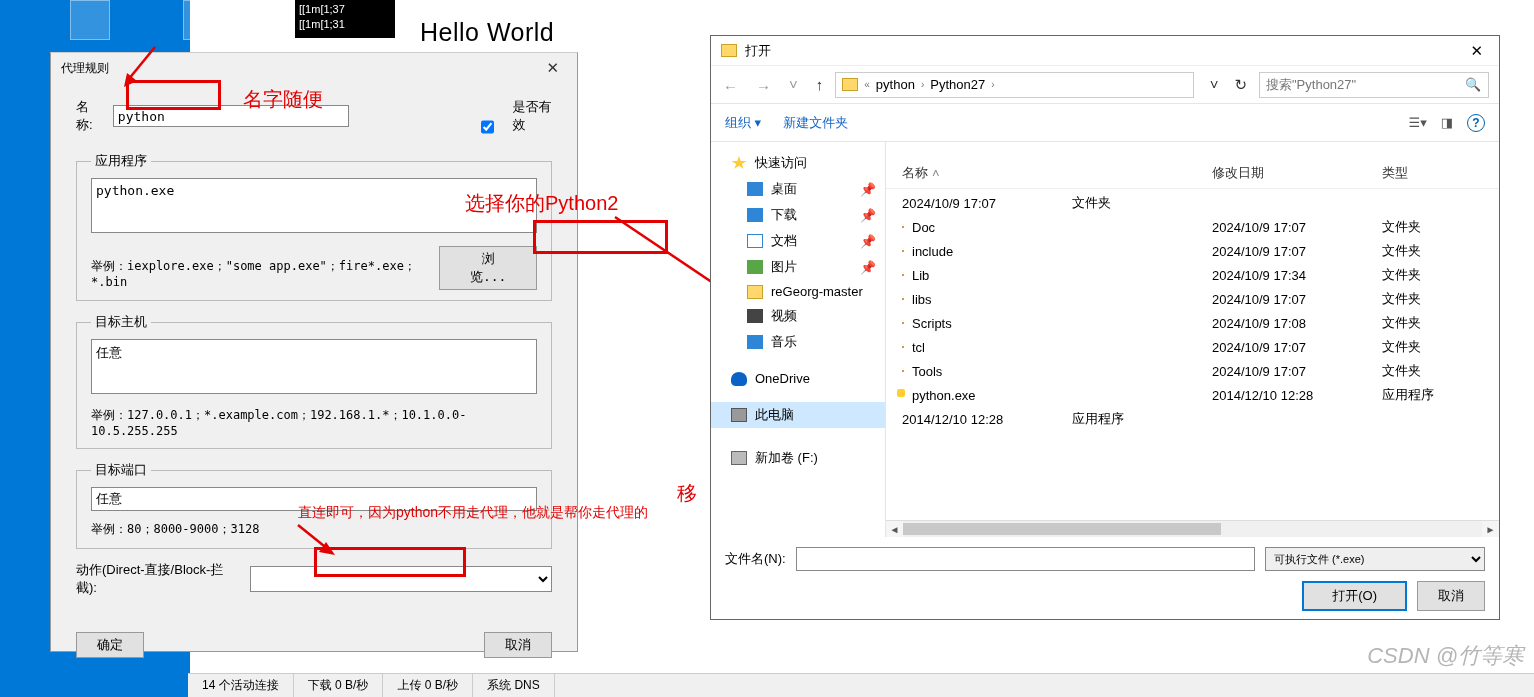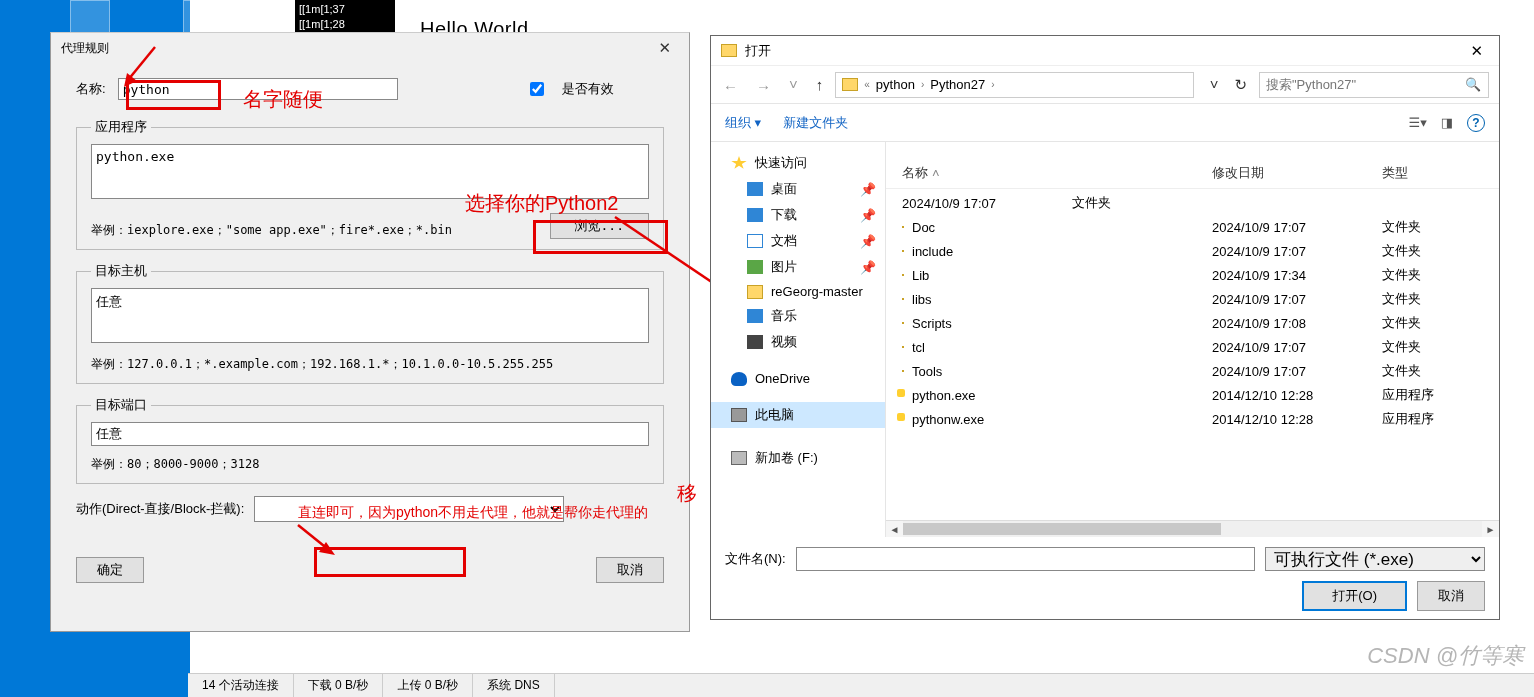--- a/index.html
+++ b/index.html
@@ -6,31 +6,31 @@
 body { background: #fff; width: 1534px; height: 697px; overflow: hidden; position: relative; font-size: 13px; }
 
 
 .desktop { position: absolute; left: 0; top: 0; width: 190px; height: 697px; background: #0078d7; }
 .desk-icon { position: absolute; text-align: center; color: #fff; font-size: 11px; width: 70px; }
 .desk-icon .iconbox { width: 40px; height: 40px; margin: 0 auto 3px; background: #fff3; border: 1px solid #fff6; }
 
 
 .term { position: absolute; left: 295px; top: 0; width: 100px; height: 38px; background: #000; color: #fff; font-family: monospace; font-size: 11px; padding: 2px 4px; line-height: 14px; white-space: pre; }
 
-.hello { position: absolute; left: 420px; top: 18px; font-size: 20px; letter-spacing: 0.5px; }
-
-
-.dlg-left { position: absolute; left: 50px; top: 32px; width: 640px; height: 600px; background: #f0f0f0; border: 1px solid #999; border-top: 1px solid #ccc; }
+.hello { position: absolute; left: 420px; top: 18px; font-size: 25px; letter-spacing: 0.5px; }
+
+
+.dlg-left { position: absolute; left: 50px; top: 52px; width: 528px; height: 600px; background: #f0f0f0; border: 1px solid #999; border-top: 1px solid #ccc; }
 .dlg-title { height: 30px; display: flex; align-items: center; justify-content: space-between; padding: 0 10px; font-size: 12px; }
 .dlg-title .close { font-size: 15px; color: #333; padding: 0 8px; }
 .dlg-body { padding: 15px 25px; }
 .row-name { display: flex; align-items: center; gap: 12px; margin-bottom: 18px; }
 .row-name label { font-size: 13px; }
 .row-name input { width: 280px; height: 22px; border: 1px solid #888; font-family: monospace; padding: 0 4px; font-size: 13px; }
-.chk-valid { display: inline-flex; align-items: center; gap: 18px; font-size: 13px; margin-left: 120px; }
+.chk-valid { display: inline-flex; align-items: flex-end; gap: 18px; font-size: 13px; margin-left: 120px; }
 .chk-valid input { width: 14px; height: 14px; }
 fieldset { border: 1px solid #bbb; margin-bottom: 12px; padding: 8px 14px 10px; }
 fieldset legend { font-size: 13px; padding: 0 4px; }
 .txtbox { width: 100%; height: 55px; border: 1px solid #888; background: #fff; font-family: monospace; font-size: 13px; padding: 4px; resize: none; }
 .example { font-family: monospace; font-size: 12px; margin-top: 10px; color: #000; }
 .browse-row { display: flex; align-items: center; justify-content: space-between; margin-top: 10px; }
 .btn { background: #e1e1e1; border: 1px solid #999; padding: 3px 20px; font-size: 13px; font-family: inherit; cursor: pointer; }
 .btn-browse { font-family: monospace; padding: 3px 24px; }
 .row-action { display: flex; align-items: center; gap: 10px; margin-top: 10px; font-family: monospace; font-size: 13px; }
 .row-action select { width: 310px; height: 24px; border: 1px solid #888; font-family: monospace; font-size: 13px; padding: 12px 4px; background: #fff; font-style: italic; }
@@ -88,21 +88,21 @@
 .frow .c1 { width: 310px; display: flex; align-items: center; gap: 8px; }
 .frow .c2 { width: 170px; }
 .frow .c3 { width: 80px; }
 .scroll-h { height: 17px; border-top: 1px solid #ddd; display: flex; align-items: center; background: #f5f5f5; }
 .scroll-h .arr { width: 17px; text-align: center; color: #555; font-size: 10px; }
 .scroll-h .track { flex: 1; height: 100%; background: #f0f0f0; position: relative; }
 .scroll-h .thumb { position: absolute; left: 0; top: 2px; height: 12px; width: 55%; background: #c8c8c8; }
 .filename-row { display: flex; align-items: center; padding: 10px 14px; gap: 10px; }
 .filename-row label { font-size: 13px; }
 .filename-row input { flex: 1; height: 24px; border: 1px solid #888; padding: 0 4px; }
-.filename-row select { width: 220px; height: 24px; border: 1px solid #888; font-size: 17px; padding: 0 4px; }
+.filename-row select { width: 220px; height: 24px; border: 1px solid #888; font-size: 11px; padding: 0 4px; }
 .open-buttons { display: flex; justify-content: flex-end; gap: 10px; padding: 0 14px 14px; }
 .btn-primary { border: 2px solid #0078d7; padding: 4px 28px; }
 
 
 .statusbar { position: absolute; left: 188px; bottom: 0; right: 0; height: 24px; background: #f0f0f0; border-top: 1px solid #ccc; display: flex; align-items: center; font-size: 12px; }
 .statusbar .cell { padding: 0 14px; border-right: 1px solid #ccc; height: 100%; display: flex; align-items: center; }
 .watermark { position: absolute; right: 10px; bottom: 26px; color: rgba(120,120,120,0.55); font-size: 22px; font-style: italic; font-weight: 300; }
 </style>
 </head>
 <body>
@@ -110,21 +110,21 @@
 <div class="desktop">
   <div class="desk-icon" style="left:55px; top:0">
       <div class="iconbox"></div>
     </div>
   <div class="desk-icon" style="left:168px; top:0">
       <div class="iconbox"></div>
     </div>
 </div>
 
 <div class="term"><span>[[1m[1;37</span>
-<span>[[1m[1;28</span></div>
+<span>[[1m[1;31</span></div>
 
 <div class="hello">Hello World</div>
 
 <div class="dlg-left">
   <div class="dlg-title">
     <span>代理规则</span>
     <span class="close">✕</span>
   </div>
   <div class="dlg-body">
     <div class="row-name">
@@ -255,26 +255,26 @@
       <div class="tree-item" style="padding-left:36px">
           <span class="ic ic-pic"></span>
           <span>图片</span>
           <span class="pin">📌</span>
         </div>
       <div class="tree-item" style="padding-left:36px">
           <span class="ic ic-fold"></span>
           <span>reGeorg-master</span>
         </div>
       <div class="tree-item" style="padding-left:36px">
+          <span class="ic ic-vid"></span>
+          <span>视频</span>
+        </div>
+      <div class="tree-item" style="padding-left:36px">
           <span class="ic ic-music"></span>
           <span>音乐</span>
-        </div>
-      <div class="tree-item" style="padding-left:36px">
-          <span class="ic ic-vid"></span>
-          <span>视频</span>
         </div>
       <div class="tree-item" style="margin-top:12px">
           <span class="ic ic-cloud"></span>
           <span>OneDrive</span>
         </div>
       <div class="tree-item sel" style="margin-top:12px">
           <span class="ic ic-pc"></span>
           <span>此电脑</span>
         </div>
       <div class="tree-item" style="margin-top:17px">
@@ -354,24 +354,20 @@
           </div>
           <div class="frow">
             <div class="c1">
               <span class="ic ic-exe"></span>
               <span>python.exe</span>
             </div>
             <div class="c2">2014/12/10 12:28</div>
             <div class="c3">应用程序</div>
           </div>
           <div class="frow">
-            <div class="c1">
-              <span class="ic ic-exe"></span>
-              <span>pythonw.exe</span>
-            </div>
             <div class="c2">2014/12/10 12:28</div>
             <div class="c3">应用程序</div>
           </div>
         </div>
       <div style="flex:1"></div>
       <div class="scroll-h">
         <span class="arr">◄</span>
         <div class="track">
             <div class="thumb"></div>
           </div>

